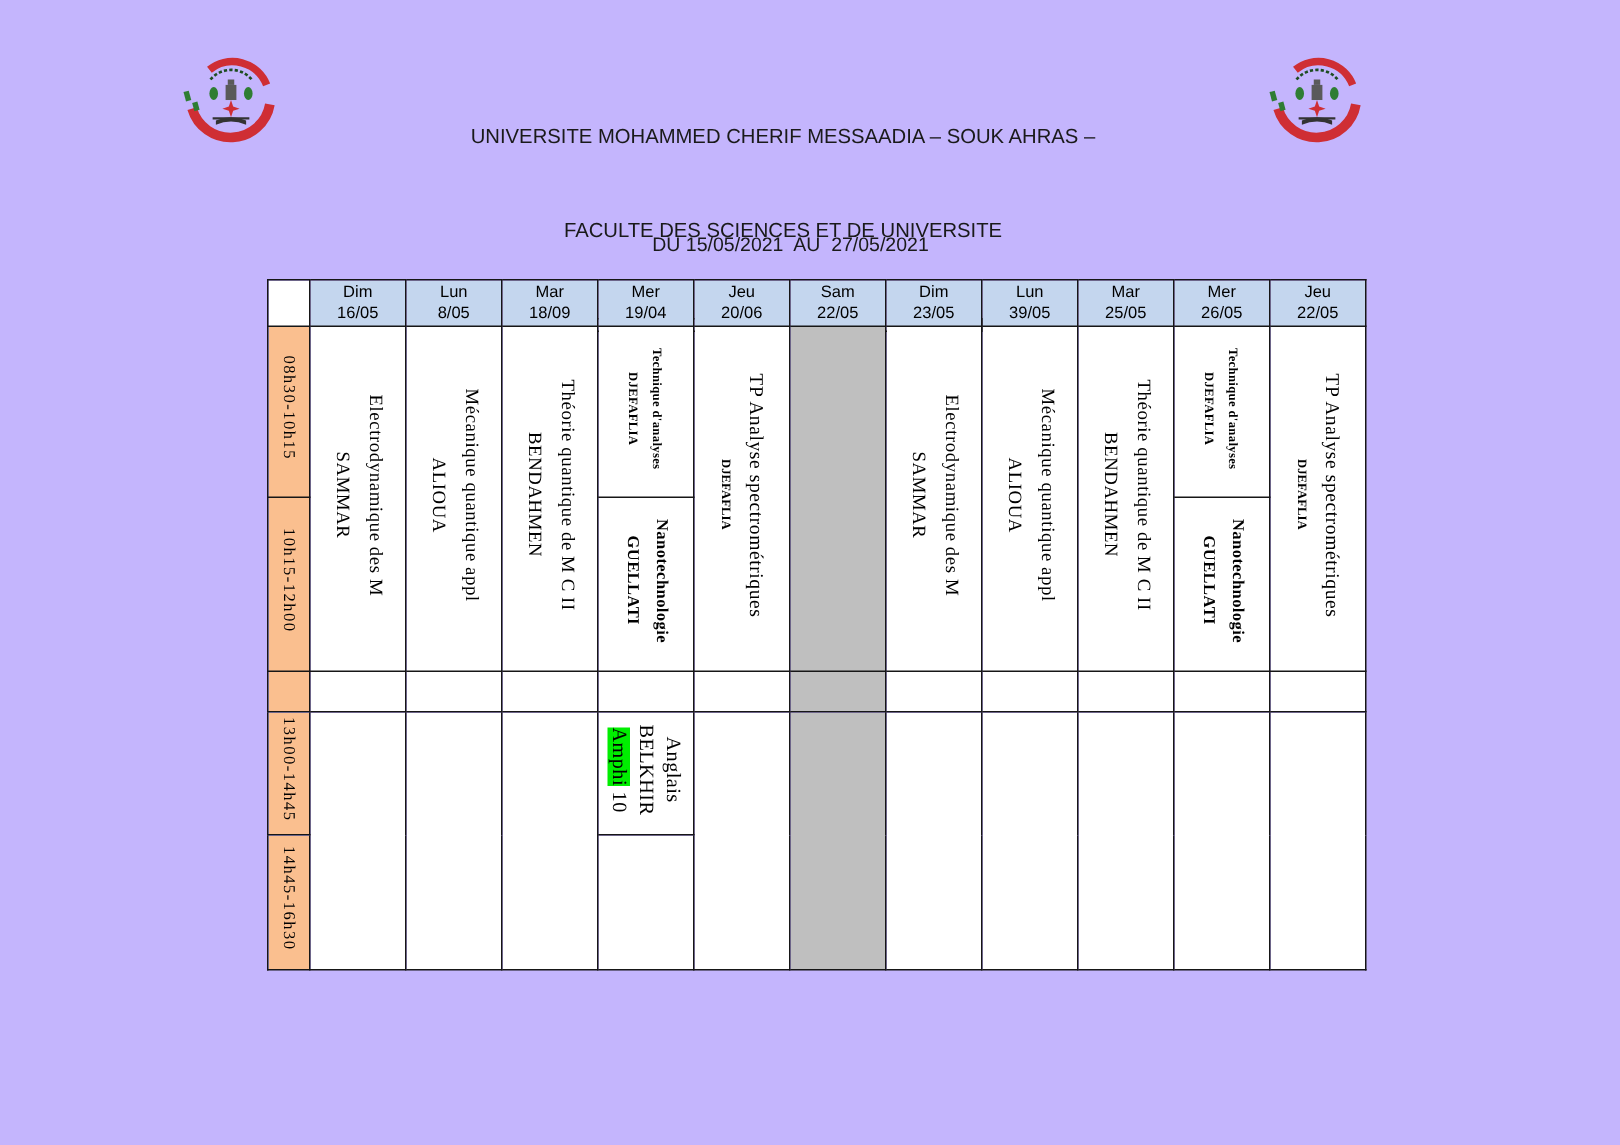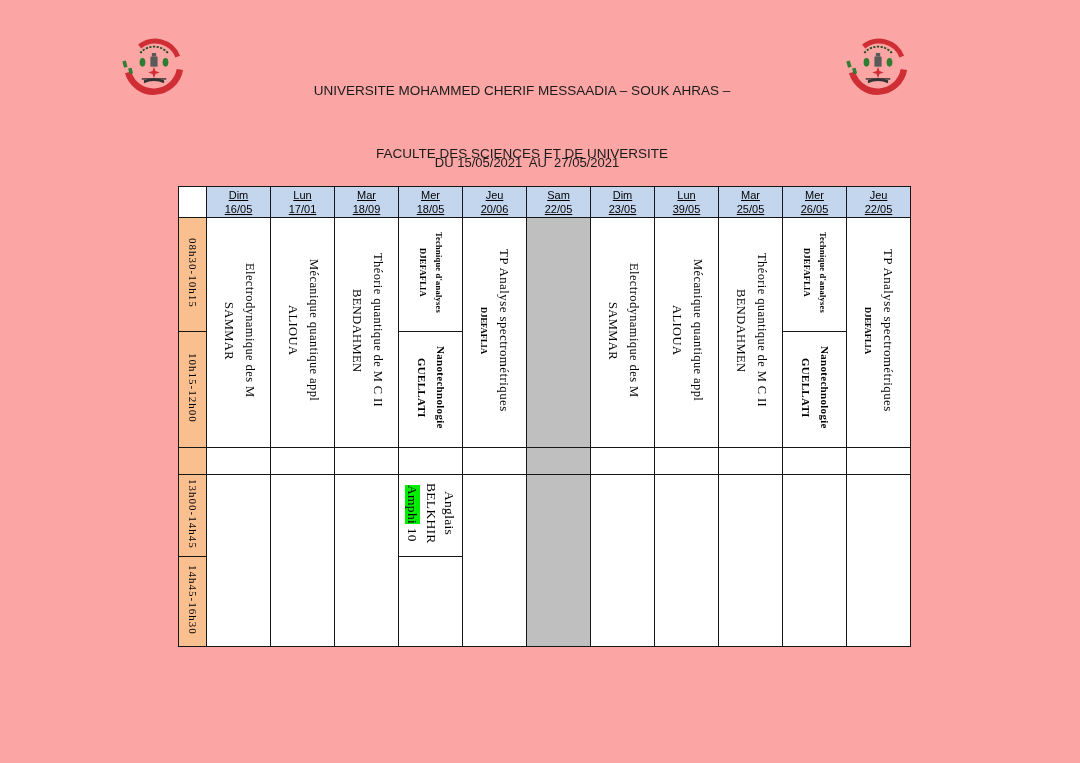--- a/index.html
+++ b/index.html
@@ -2,21 +2,21 @@
 <html><head>
 <meta charset="utf-8">
 <style>
   html, body {
     margin: 0; padding: 0;
     width: 1080px; height: 763px;
     background: #ffffff;
     overflow: hidden;
     font-family: "Liberation Sans", sans-serif;
   }
-  .page { position: relative; width: 1080px; height: 763px; background: #fca5a5; }
+  .page { position: relative; width: 1080px; height: 763px; background: #c4b5fd; }
 
   
   .logo { position: absolute; top: 34px; width: 72px; height: 74px; }
   .logo-left  { left: 118px; }
   .logo-right { left: 842px; }
 
   
   .inst-block {
     position: absolute; top: 38px; left: 0; width: 1044px;
     text-align: center; color: #1a1a1a;
@@ -35,21 +35,21 @@
     position: absolute; left: 178px; top: 186px;
     border-collapse: collapse; table-layout: fixed;
   }
   .tt td {
     border: 1px solid #161616;
     padding: 0; margin: 0;
     text-align: center; vertical-align: middle;
     overflow: hidden;
     background: #fff;
   }
-  .tt tr.hr0 { height: 31px; text-decoration: underline; }
+  .tt tr.hr0 { height: 31px; }
   .tt tr.hr1 { height: 114px; }
   .tt tr.hr2 { height: 116px; }
   .tt tr.hr3 { height: 27px; }
   .tt tr.hr4 { height: 82px; }
   .tt tr.hr5 { height: 90px; }
 
   td.day {
     background: #c4d6ee;
     font-size: 11px; line-height: 14px;
     color: #000;
@@ -144,29 +144,29 @@
 
     <tbody>
         <tr class="hr0">
       <td class="corner"></td>
       <td class="day">
             <div>Dim</div>
             <div>16/05</div>
           </td>
       <td class="day">
             <div>Lun</div>
-            <div>17/01</div>
+            <div>8/05</div>
           </td>
       <td class="day">
             <div>Mar</div>
             <div>18/09</div>
           </td>
       <td class="day">
             <div>Mer</div>
-            <div>18/05</div>
+            <div>19/04</div>
           </td>
       <td class="day">
             <div>Jeu</div>
             <div>20/06</div>
           </td>
       <td class="day">
             <div>Sam</div>
             <div>22/05</div>
           </td>
       <td class="day">

